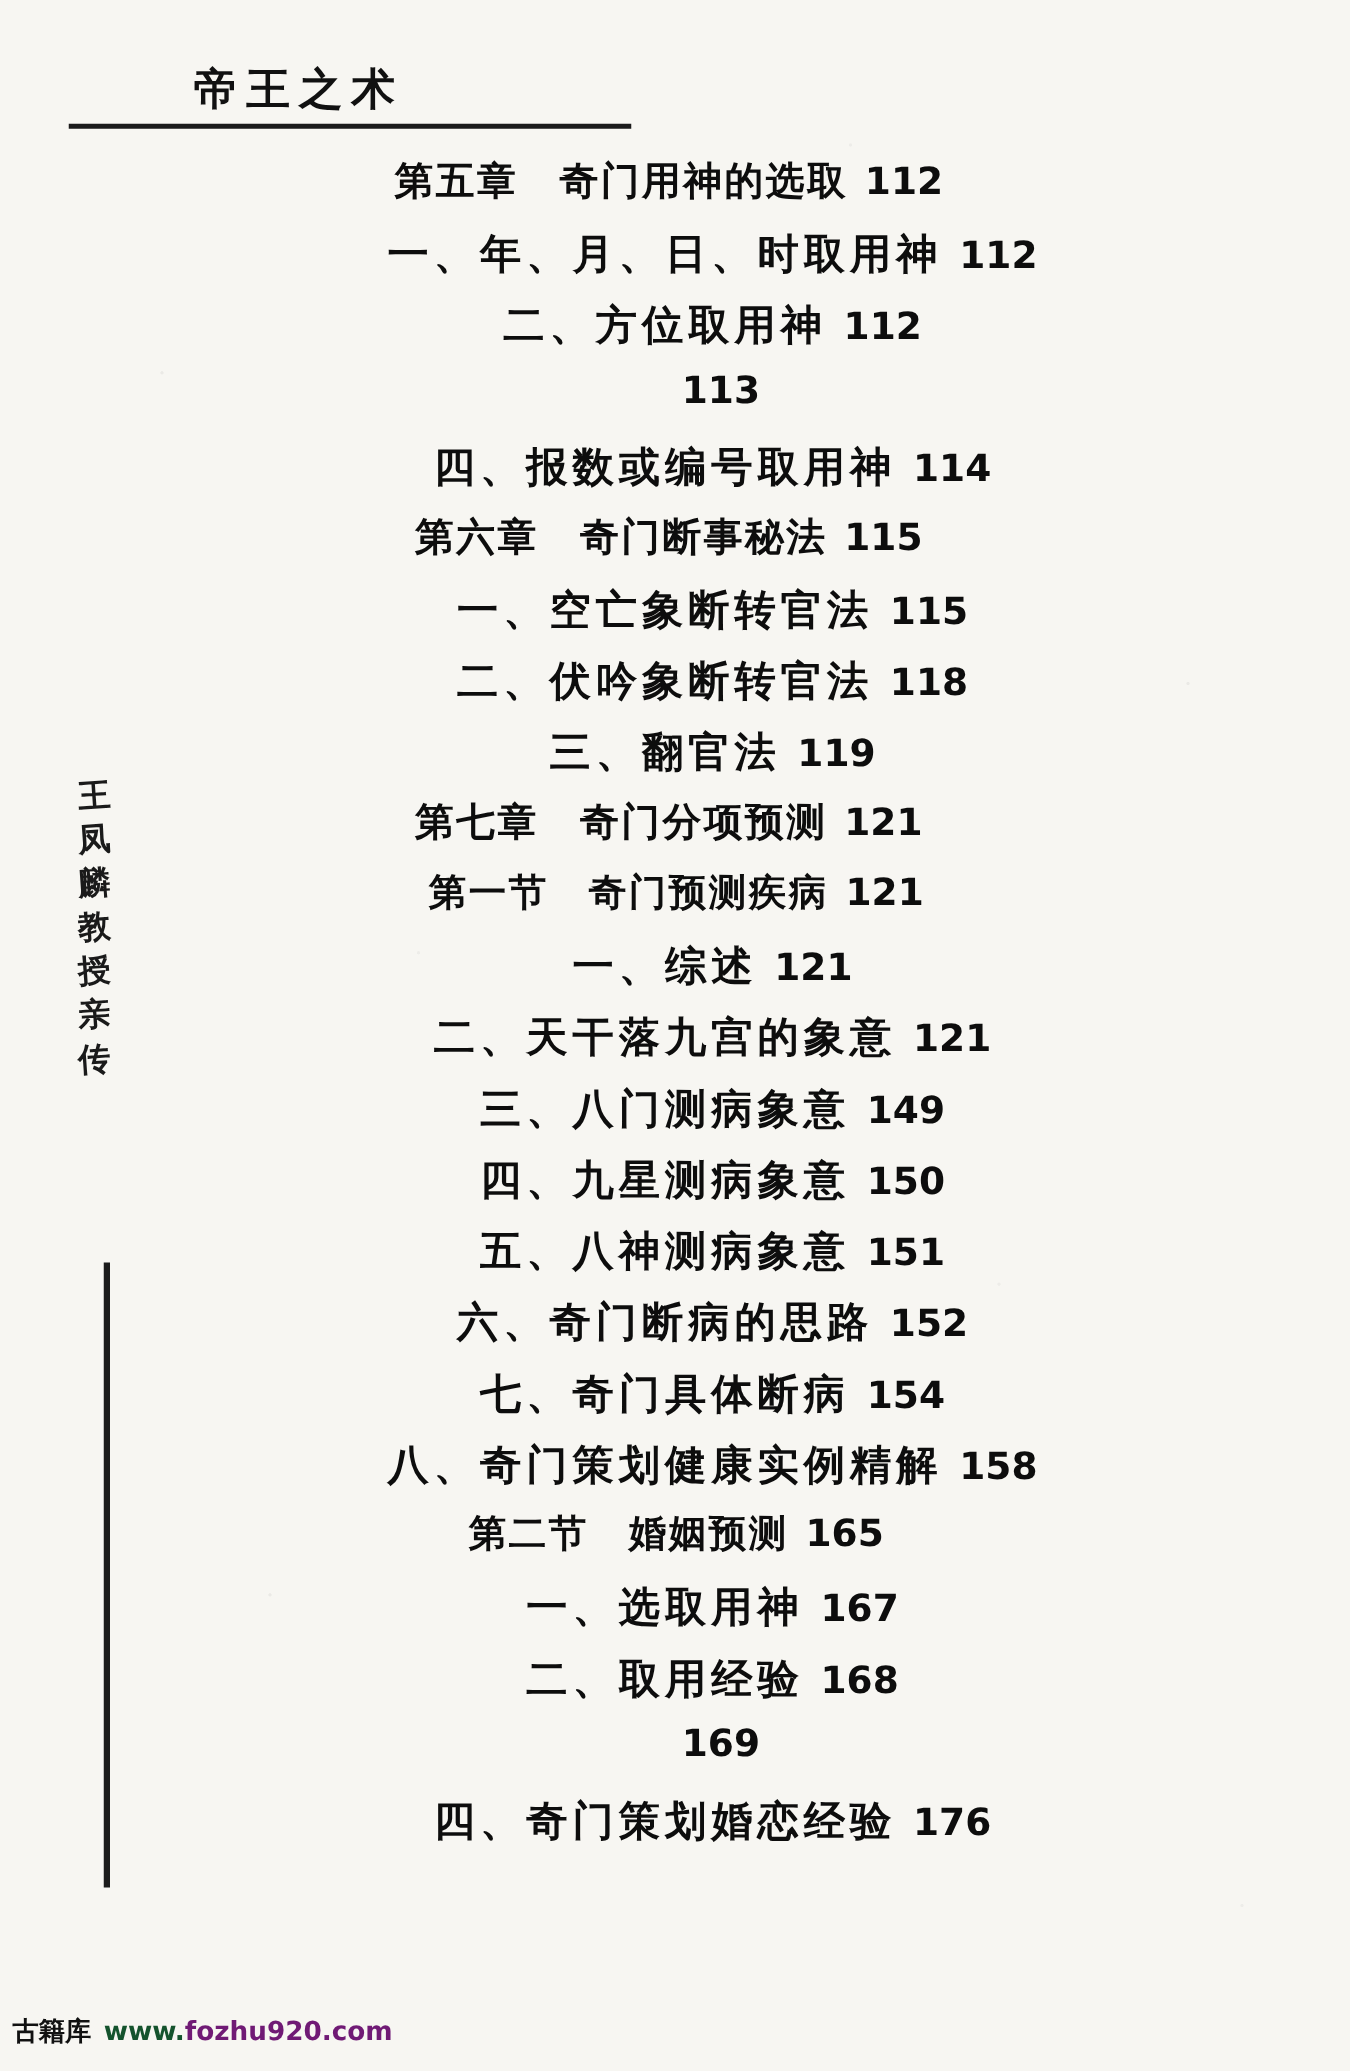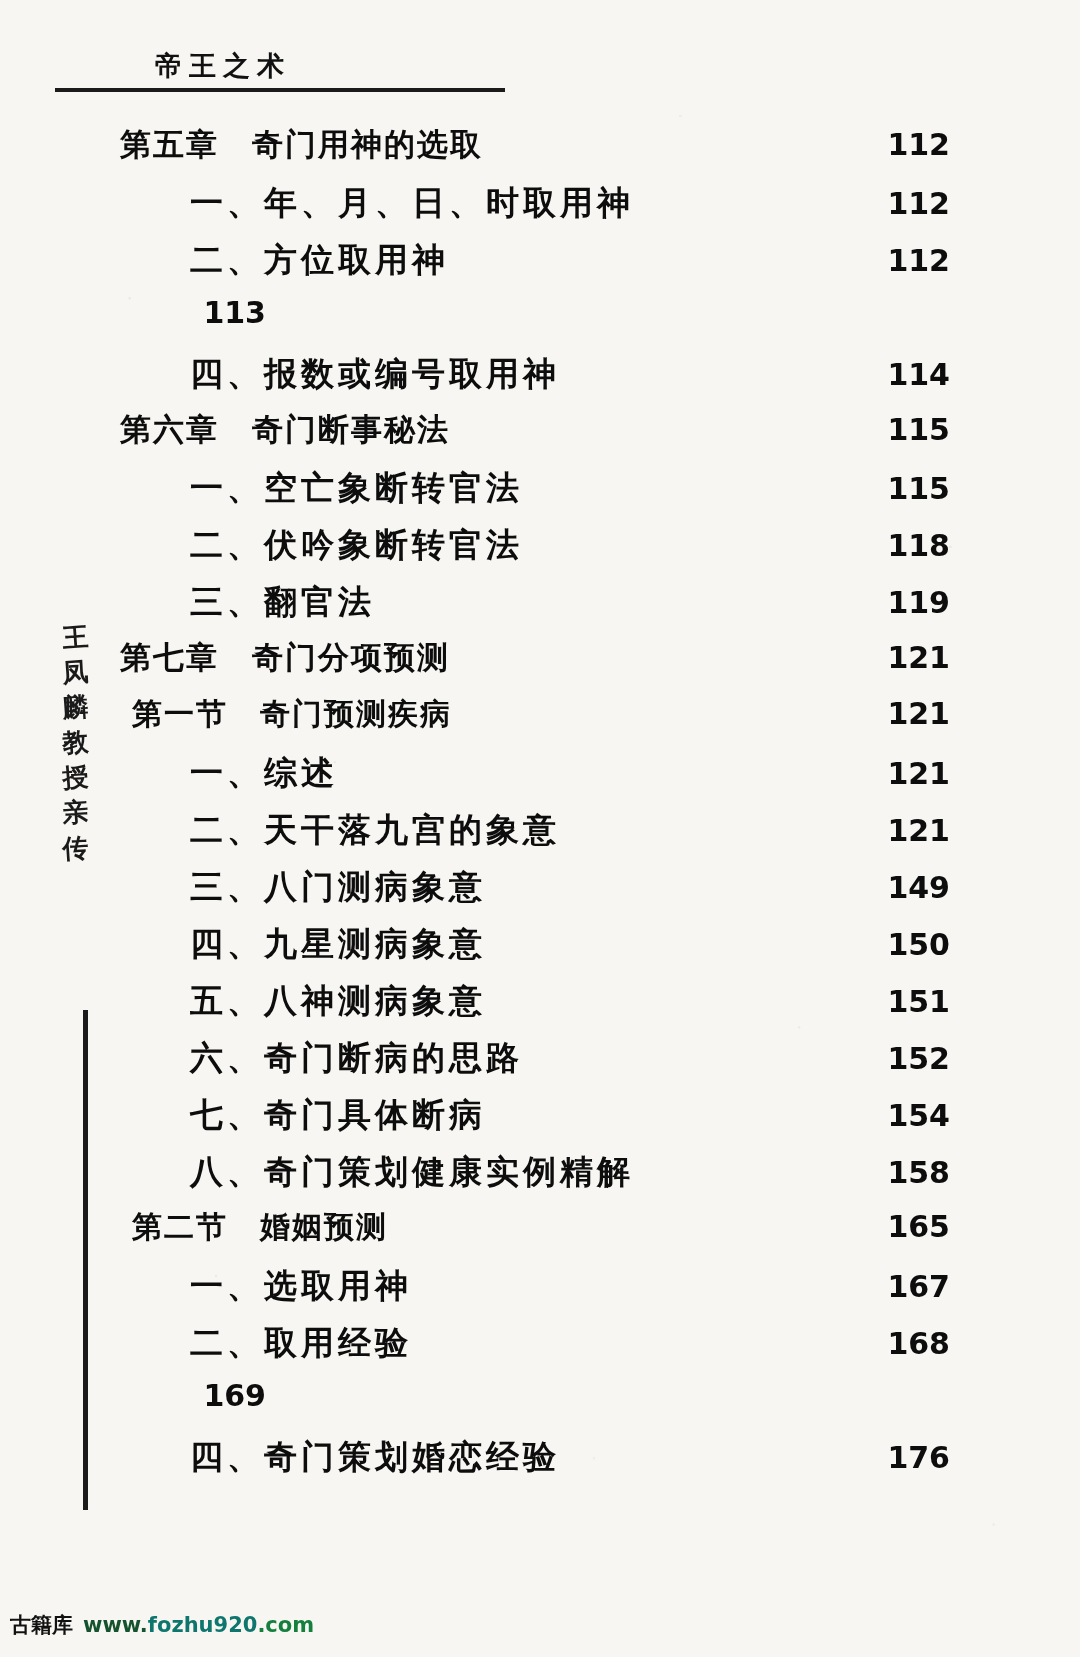--- a/index.html
+++ b/index.html
@@ -34,21 +34,21 @@
     pointer-events: none;
   }
   .header {
     position: absolute;
     left: 155px;
     top: 48px;
     width: 380px;
   }
   .header-title {
     font-family: "DejaVu Serif", serif;
-    font-size: 27px;
+    font-size: 35px;
     font-weight: 700;
     letter-spacing: 7px;
     color: #111;
     white-space: nowrap;
   }
   .header-rule {
     margin-top: 4px;
     margin-left: -100px;
     width: 450px;
     height: 4px;
@@ -57,21 +57,21 @@
 
   .toc {
     position: absolute;
     left: 110px;
     top: 124px;
     width: 840px;
   }
   .toc-row {
     display: flex;
     align-items: baseline;
-    justify-content: space-between;
+    justify-content: center;
     white-space: nowrap;
   }
   .toc-label {
     color: #0d0d0d;
   }
   .toc-page {
     color: #0d0d0d;
     font-family: "DejaVu Sans", sans-serif;
     font-weight: 700;
     font-size: 30px;
@@ -140,22 +140,22 @@
     left: 10px;
     bottom: 18px;
     display: flex;
     align-items: center;
     font-family: "DejaVu Sans", sans-serif;
     font-size: 21px;
     font-weight: 700;
   }
   .footer-brand { color: #111; }
   .footer-url-a { color: #14532d; margin-left: 10px; }
-  .footer-url-b { color: #0f766e; }
-  .footer-url-c { color: #15803d; }
+  .footer-url-b { color: #701a75; }
+  .footer-url-c { color: #701a75; }
 </style>
 </head>
 <body>
 
 <div class="page">
   <div class="paper-noise"></div>
 
   <div class="header">
     <div class="header-title">帝王之术</div>
     <div class="header-rule"></div>

